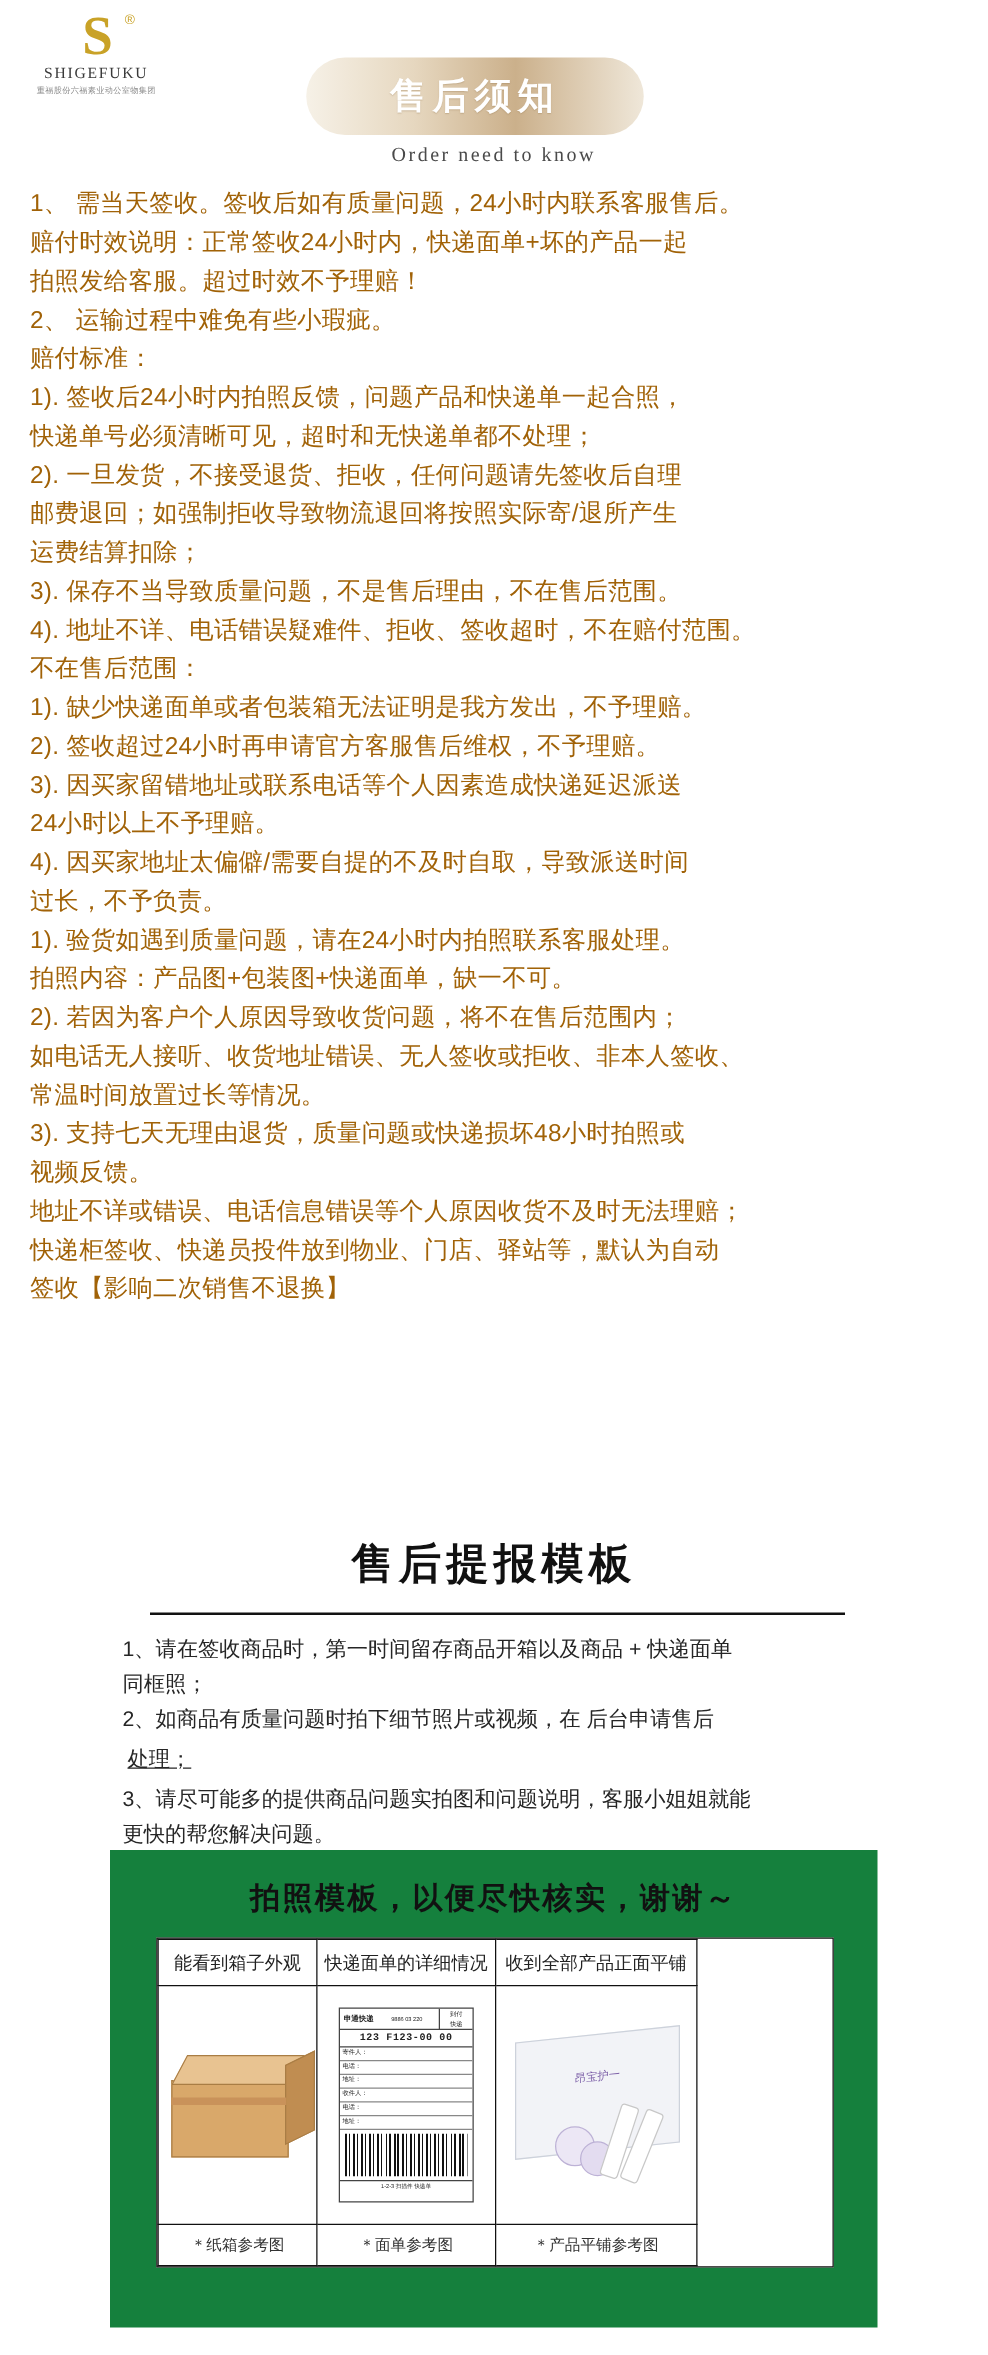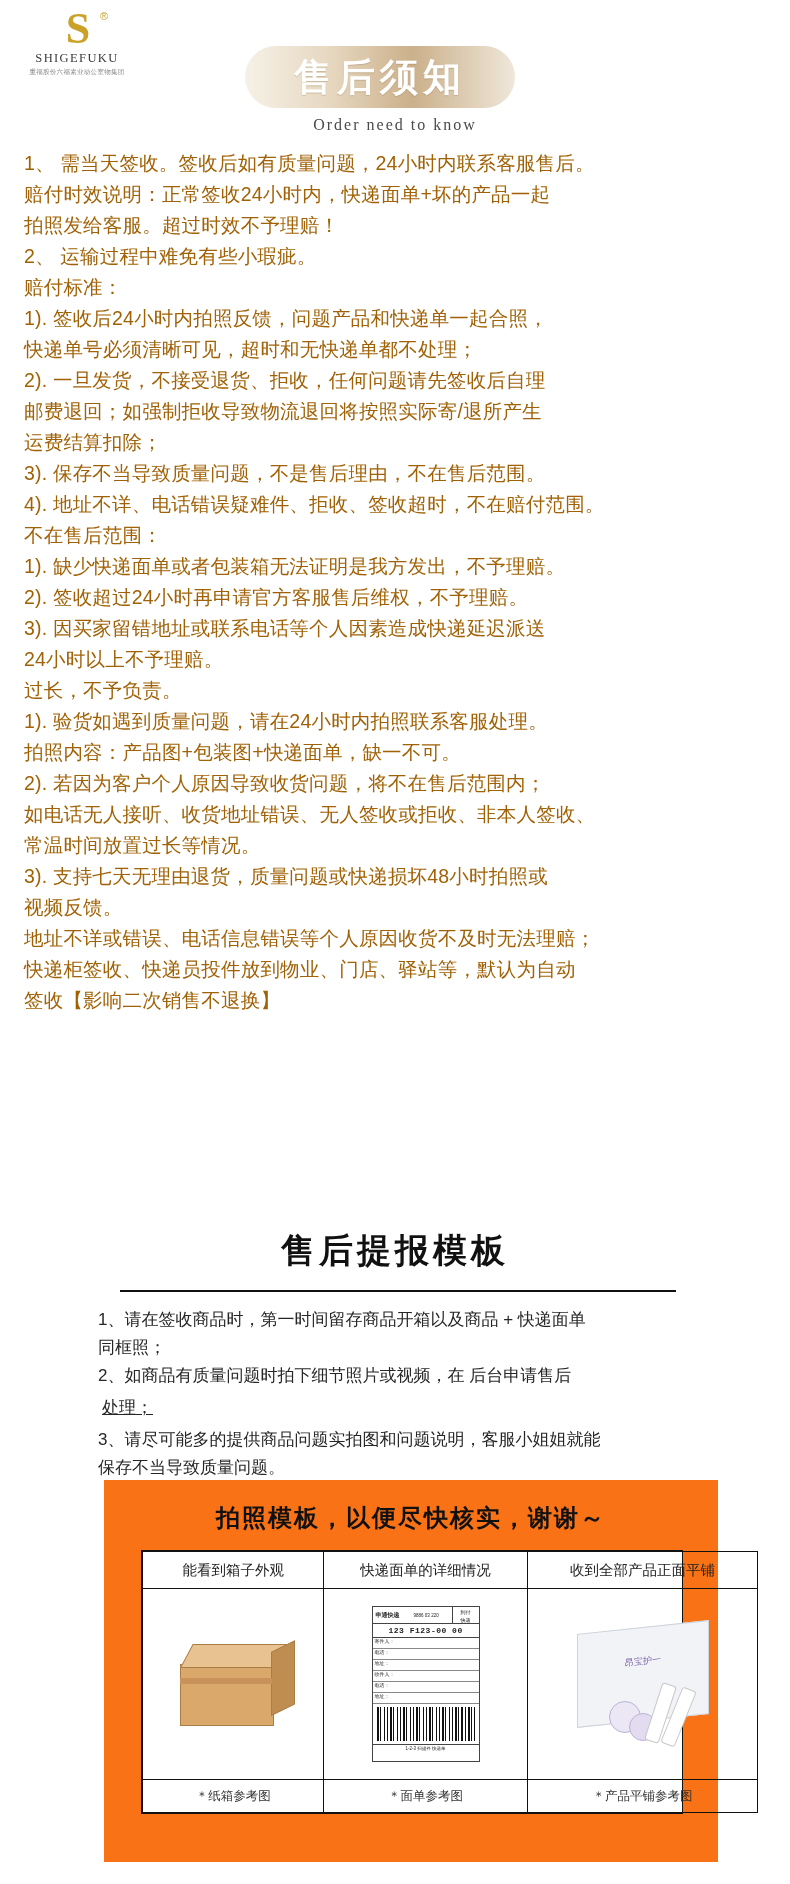--- a/index.html
+++ b/index.html
@@ -64,21 +64,21 @@
   .banner{
     position:absolute;
     left:245px;top:46px;
     width:270px;height:62px;
     border-radius:31px;
     background:linear-gradient(90deg,#f6f1e7 0%,#e6d7bf 32%,#cbb08b 62%,#efe7d9 100%);
     display:flex;align-items:center;justify-content:center;
   }
   .banner-text{
     font-family:"Liberation Serif","DejaVu Serif",serif;
-    font-size:38px;
+    font-size:29px;
     font-weight:700;
     color:#ffffff;
     letter-spacing:5px;
     text-shadow:0 1px 1px rgba(150,120,80,.35);
   }
   .banner-en{
     position:absolute;
     left:0;right:0;top:116px;
     text-align:center;
     font-family:"Liberation Serif","DejaVu Serif",serif;
@@ -126,41 +126,40 @@
     line-height:28px;
     color:#262626;
   }
 
   
   .photo-box{
     position:absolute;
     left:88px;top:1480px;
     width:614px;
     height:382px;
-    background:#f97316;
-    margin-left:16px;
+    background:#15803d;
   }
   .photo-head{
     text-align:center;
     font-family:"Liberation Serif","DejaVu Serif",serif;
     font-size:24px;
     font-weight:700;
     letter-spacing:2px;
     color:#111;
     padding-top:22px;
   }
   .grid{
     position:absolute;
     left:37px;top:70px;
     width:540px;
     border:1px solid #111;
     border-collapse:collapse;
     background:#fff;
   }
-  .grid table{border-collapse:collapse;width:616px;}
+  .grid table{border-collapse:collapse;width:432px;}
   .grid td{
     border:1px solid #111;
     text-align:center;
     vertical-align:middle;
     font-size:14px;
     color:#222;
   }
   .grid .hdr td{height:34px;font-size:14.5px;}
   .grid .cell td{height:190px;padding:0;}
   .grid .ftr td{height:30px;font-size:12.5px;color:#333;}
@@ -270,20 +269,21 @@
       <p class="lvl2">2). 一旦发货，不接受退货、拒收，任何问题请先签收后自理</p>
       <p class="lvl2">邮费退回；如强制拒收导致物流退回将按照实际寄/退所产生</p>
       <p class="lvl2">运费结算扣除；</p>
       <p class="lvl2">3). 保存不当导致质量问题，不是售后理由，不在售后范围。</p>
       <p class="lvl2">4). 地址不详、电话错误疑难件、拒收、签收超时，不在赔付范围。</p>
       <p class="lvl1">不在售后范围：</p>
       <p class="lvl2">1). 缺少快递面单或者包装箱无法证明是我方发出，不予理赔。</p>
       <p class="lvl2">2). 签收超过24小时再申请官方客服售后维权，不予理赔。</p>
       <p class="lvl2">3). 因买家留错地址或联系电话等个人因素造成快递延迟派送</p>
       <p class="lvl2">24小时以上不予理赔。</p>
+      <p class="lvl2">4). 因买家地址太偏僻/需要自提的不及时自取，导致派送时间</p>
       <p class="lvl2">过长，不予负责。</p>
       <p class="lvl2">1). 验货如遇到质量问题，请在24小时内拍照联系客服处理。</p>
       <p class="lvl2">拍照内容：产品图+包装图+快递面单，缺一不可。</p>
       <p class="lvl2">2). 若因为客户个人原因导致收货问题，将不在售后范围内；</p>
       <p class="lvl2">如电话无人接听、收货地址错误、无人签收或拒收、非本人签收、</p>
       <p class="lvl2">常温时间放置过长等情况。</p>
       <p class="lvl2">3). 支持七天无理由退货，质量问题或快递损坏48小时拍照或</p>
       <p class="lvl2">视频反馈。</p>
       <p class="lvl2">地址不详或错误、电话信息错误等个人原因收货不及时无法理赔；</p>
       <p class="lvl2">快递柜签收、快递员投件放到物业、门店、驿站等，默认为自动</p>
@@ -291,21 +291,21 @@
     </div>
 
   <div class="tpl-title">售后提报模板</div>
   <div class="tpl-rule"></div>
   <div class="tpl-list" id="template-list">
       <p style="margin: 0px;">1、请在签收商品时，第一时间留存商品开箱以及商品 + 快递面单</p>
       <p style="margin: 0px;">同框照；</p>
       <p style="margin: 0px;">2、如商品有质量问题时拍下细节照片或视频，在 后台申请售后</p>
       <p style="margin: 4px; text-decoration: underline;">处理；</p>
       <p style="margin: 0px;">3、请尽可能多的提供商品问题实拍图和问题说明，客服小姐姐就能</p>
-      <p style="margin: 0px;">保存不当导致质量问题。</p>
+      <p style="margin: 0px;">更快的帮您解决问题。</p>
     </div>
 
   <div class="photo-box">
     <div class="photo-head">拍照模板，以便尽快核实，谢谢～</div>
 
     <div class="grid">
       <table>
         <tbody>
             <tr class="hdr">
           <td>能看到箱子外观</td>

